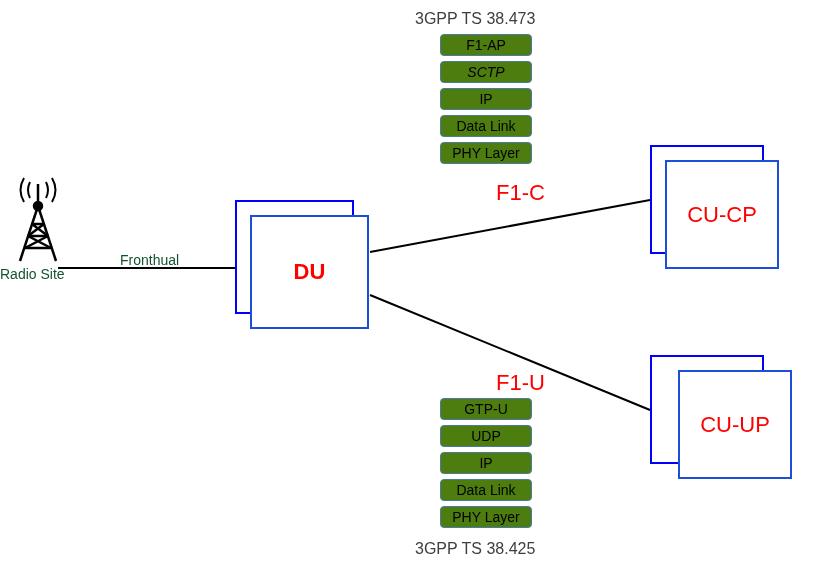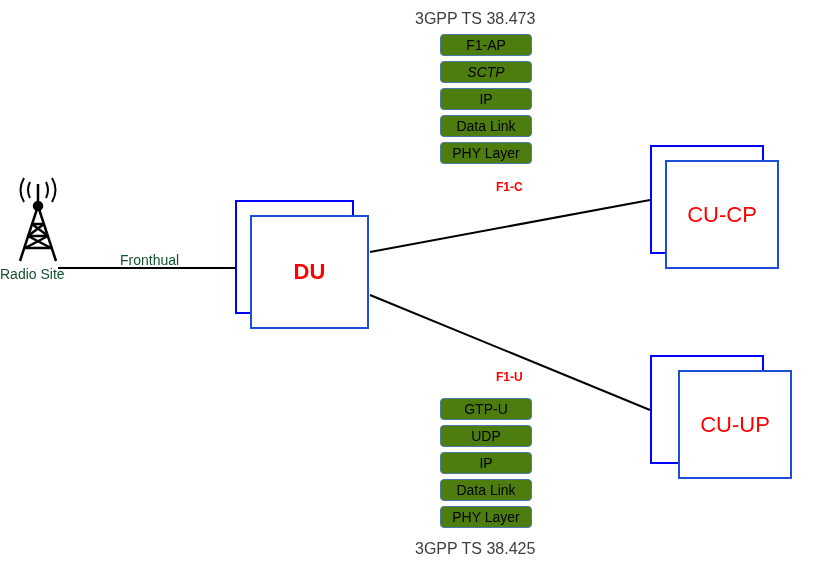--- a/index.html
+++ b/index.html
@@ -50,22 +50,21 @@
       font-size: 14px;
     }
     .label-blue {
       position: absolute;
       color: #404040;
       font-size: 16px;
     }
     .label-red {
       position: absolute;
       color: #FF0000;
-      font-size: 12px;
-      font-weight: bold;
+      font-size: 22px;
     }
   </style>
 </head>
 <body>
 
 <svg width="827" height="568">
 
   <line x1="58" y1="268" x2="246" y2="268" stroke="#000" stroke-width="2"></line>
 
   <line x1="370" y1="252" x2="650" y2="200" stroke="#000" stroke-width="2"></line>

